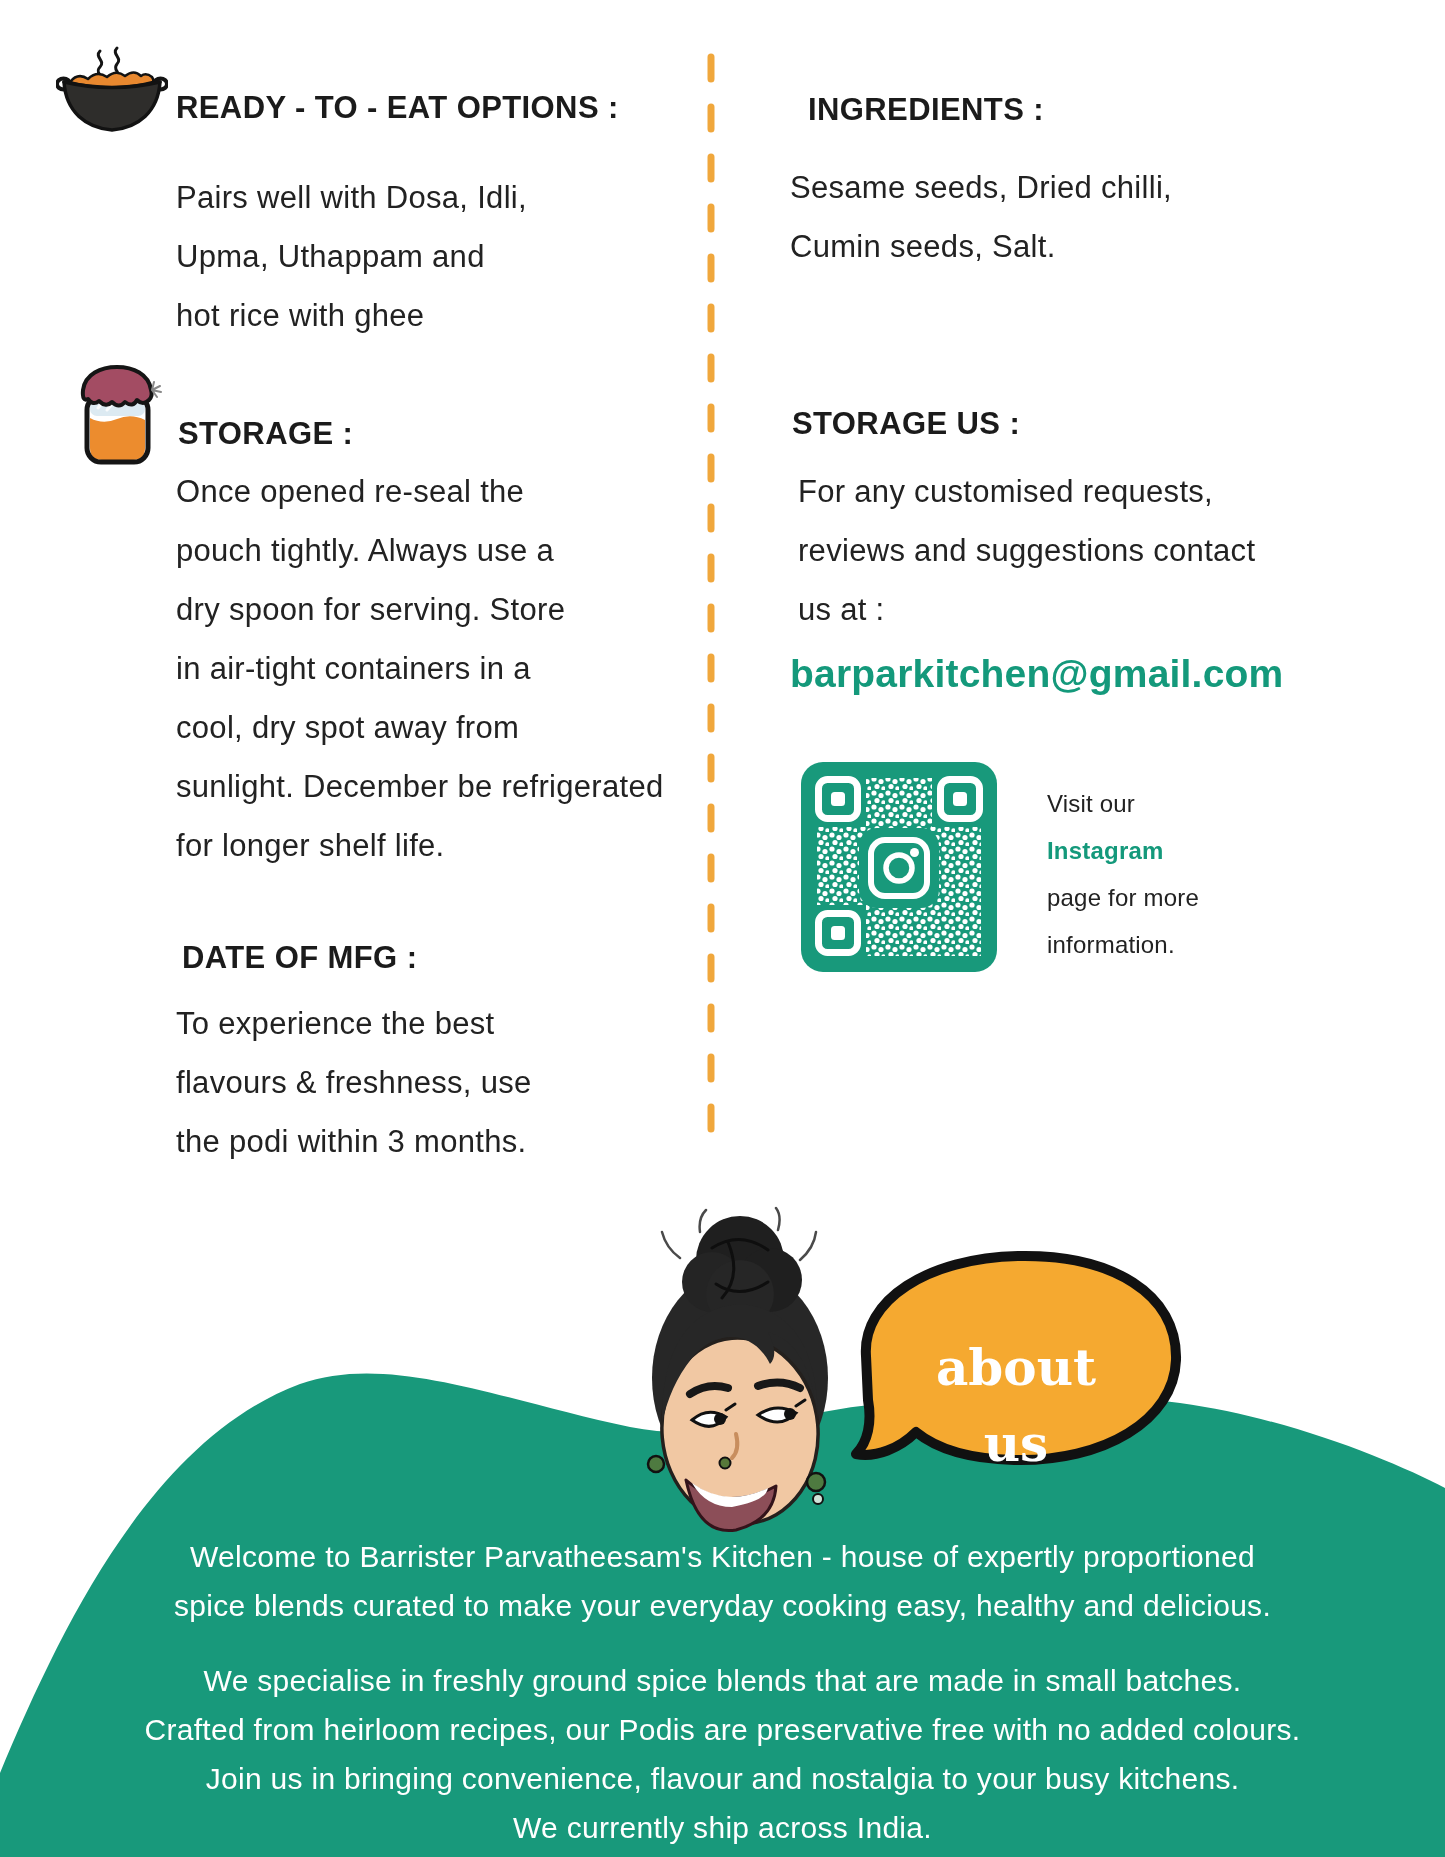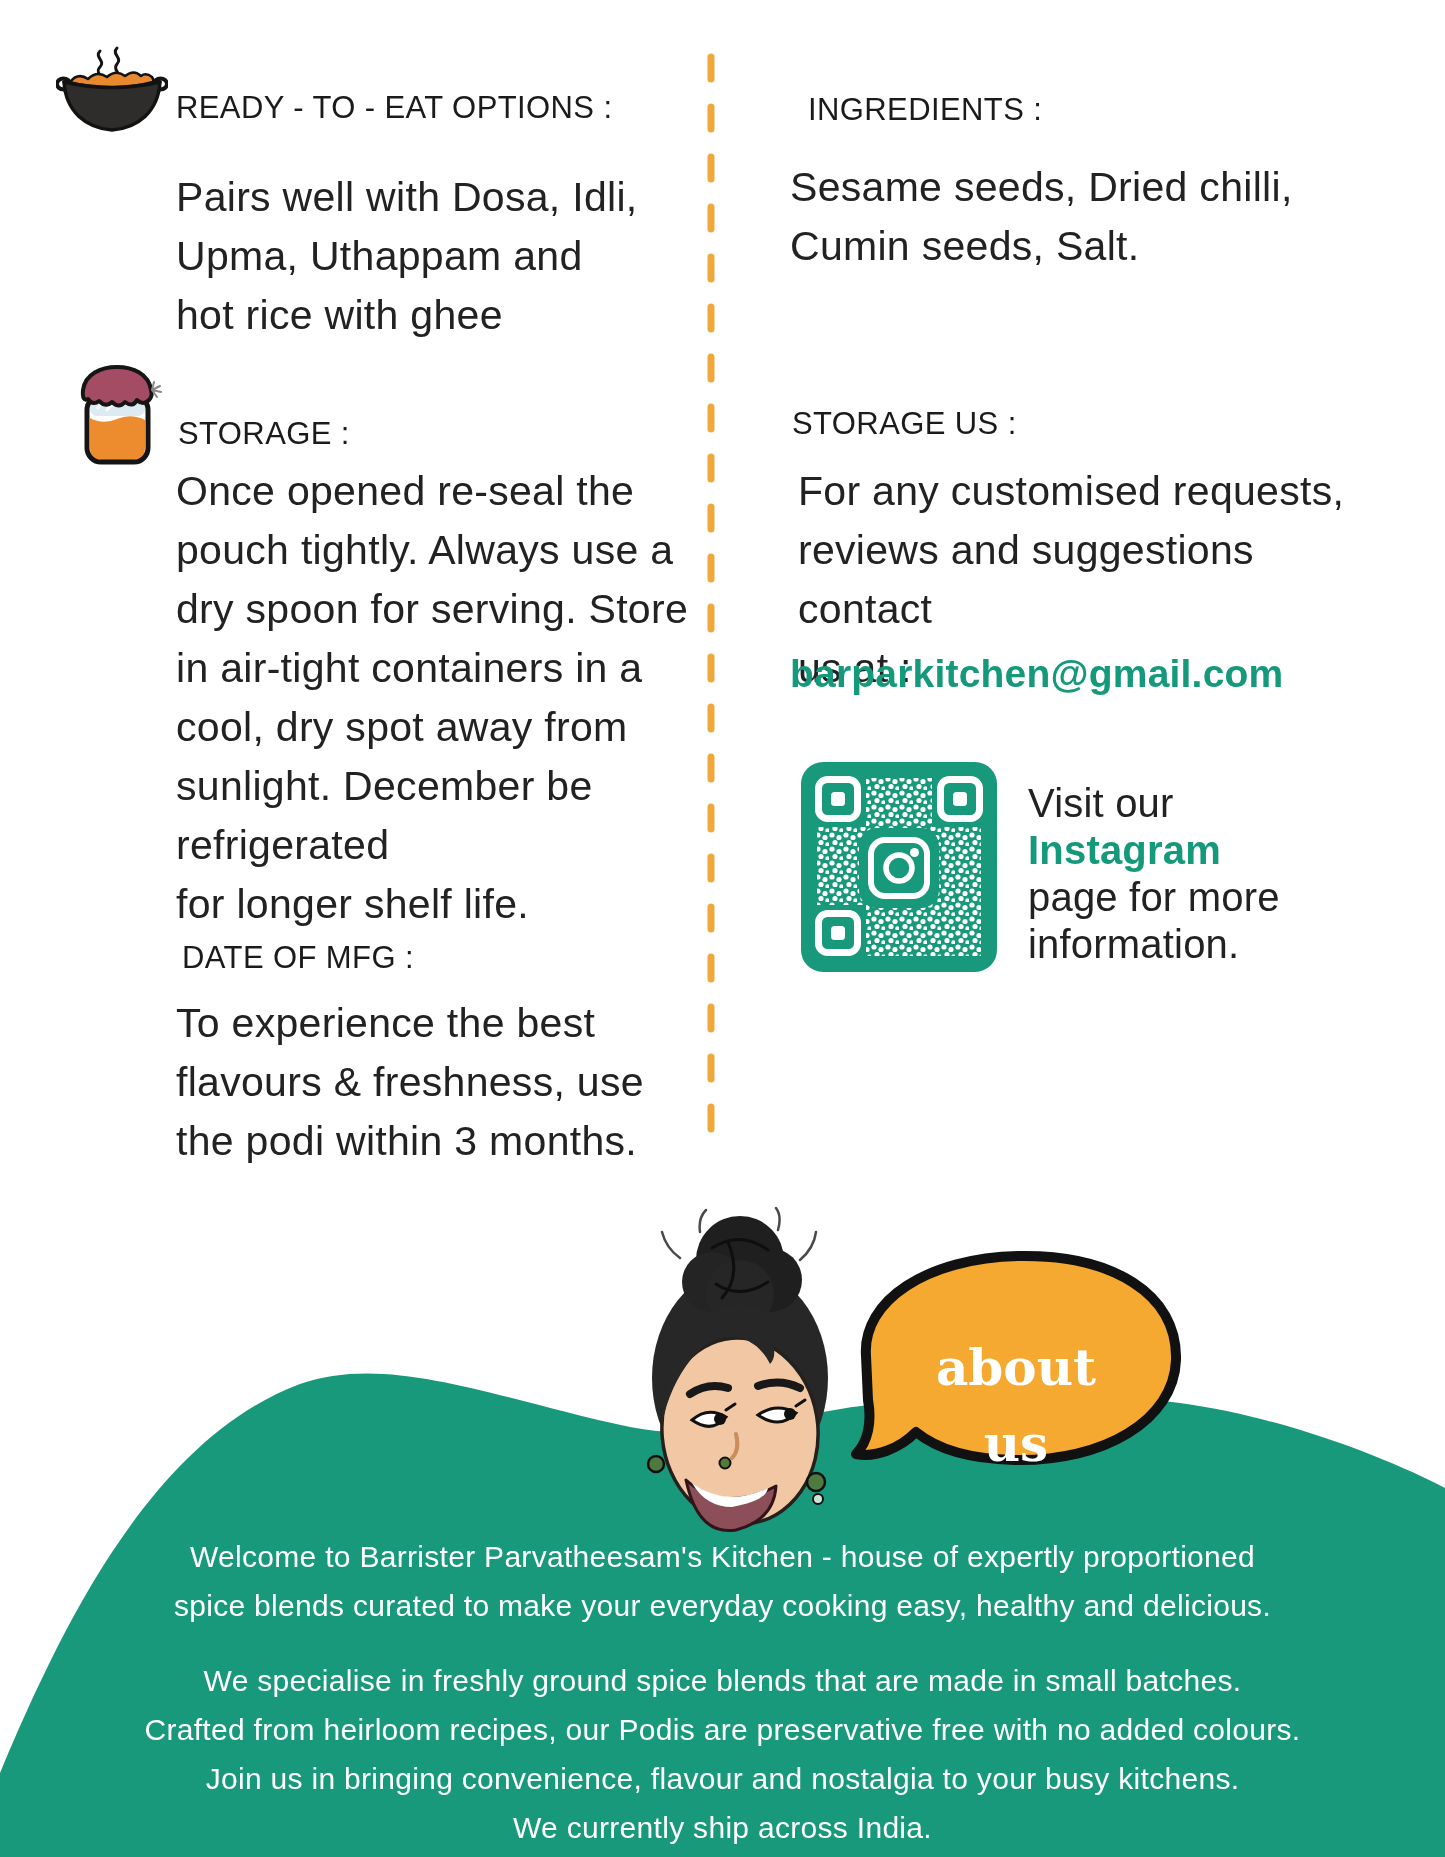--- a/index.html
+++ b/index.html
@@ -1,22 +1,22 @@
 <!DOCTYPE html>
 <html><head>
 <meta charset="utf-8">
 <style>
   html,body{margin:0;padding:0;}
   body{width:1445px;height:1857px;background:#ffffff;font-family:"Liberation Sans",sans-serif;}
   .page{position:relative;width:1445px;height:1857px;overflow:hidden;background:#ffffff;}
   .abs{position:absolute;}
-  .h{font-weight:normal;font-size:31px;color:#1b1b1b;letter-spacing:.4px;white-space:pre-line;}
-  .body-text{font-size:41px;line-height:59px;color:#222222;letter-spacing:.3px;white-space:pre-line;}
+  .h{font-weight:bold;font-size:31px;color:#1b1b1b;letter-spacing:.4px;white-space:pre-line;}
+  .body-text{font-size:31px;line-height:59px;color:#222222;letter-spacing:.3px;white-space:pre-line;}
   .email{font-weight:bold;font-size:39px;color:#14997B;letter-spacing:.2px;cursor:pointer;}
-  .qr-caption{font-size:40px;line-height:47px;color:#222222;letter-spacing:.2px;}
+  .qr-caption{font-size:24px;line-height:47px;color:#222222;letter-spacing:.2px;margin-left:19px;}
   .qr-caption .ig{color:#14997B;font-weight:bold;cursor:pointer;}
   .qr-caption span{display:block;}
   .qr-caption .after{white-space:pre-line;}
   .footer-text{width:1445px;text-align:center;color:#ffffff;font-size:30px;line-height:49px;letter-spacing:.3px;white-space:pre-line;}
   .bubble-label{width:360px;text-align:center;color:#ffffff;font-family:"DejaVu Serif",serif;font-weight:bold;font-size:50px;line-height:76px;white-space:pre-line;}
   svg{display:block;}
 </style>
 </head>
 <body>
 

